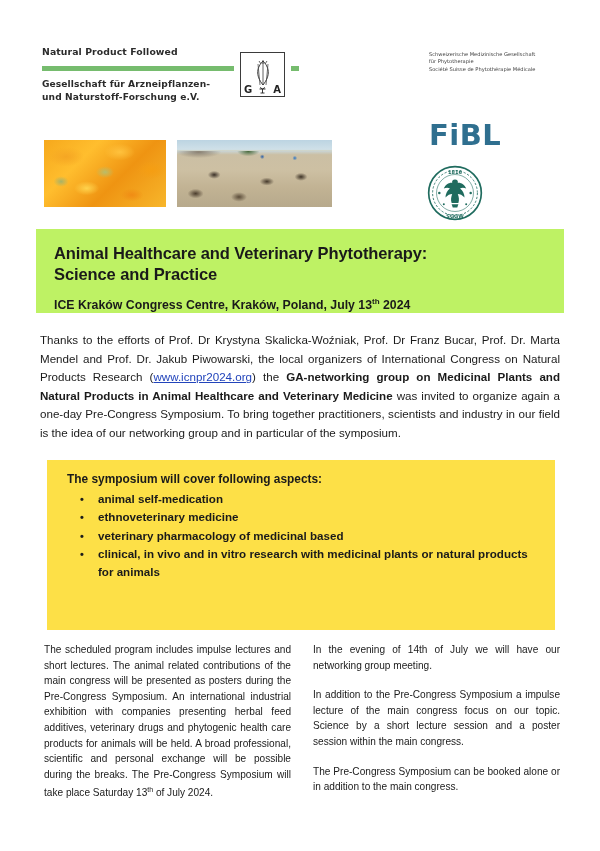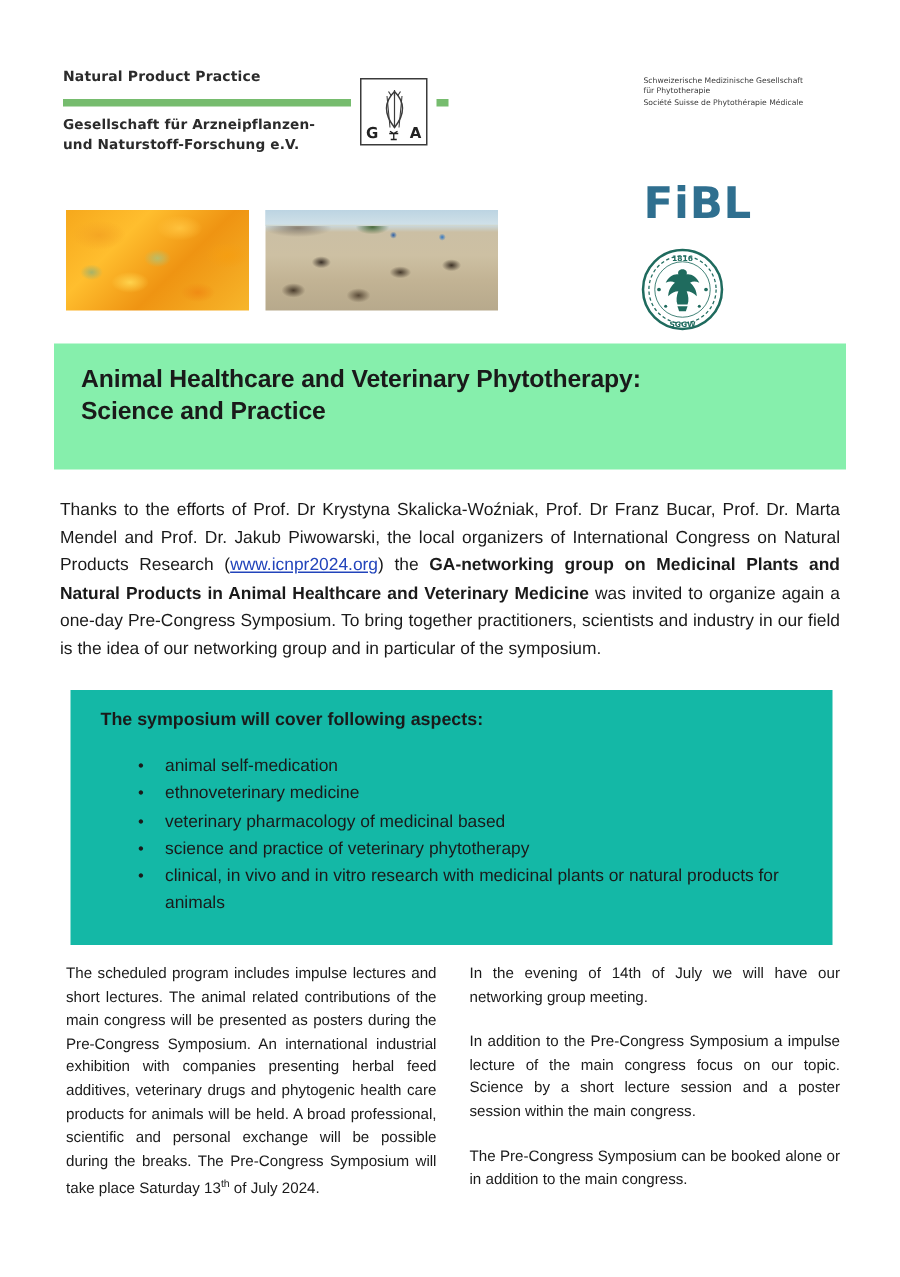--- a/index.html
+++ b/index.html
@@ -77,21 +77,21 @@
     font-family:"DejaVu Sans", sans-serif; font-size:5.1px; line-height:7.4px; color:#3b3b3b;
   }
   .fibl { position:absolute; left:429px; top:118px;
     font-family:"DejaVu Sans", sans-serif; font-weight:bold; font-size:29px;
     color:#2f6f8f; letter-spacing:.5px;text-align:center; }
   .sggw { position:absolute; left:427px; top:165px; width:56px; height:56px; }
 
   
   .banner {
     position:absolute; left:36px; top:229px; width:528px; height:84px;
-    background:#86efac; padding:14px 18px 0 18px;
+    background:#bef264; padding:14px 18px 0 18px;
   }
   .banner h1 {
     margin:0; font-size:16.5px; line-height:21px; font-weight:bold;
     color:#1a1a1a; letter-spacing:-.1px;
   }
   .banner .subtitle {
     margin-top:12px; font-size:12.3px; font-weight:bold; color:#1a1a1a;
   }
   .banner .subtitle sup { font-size:8px; vertical-align:super; }
 
@@ -99,24 +99,24 @@
   .intro {
     position:absolute; left:40px; top:331px; width:520px;
     font-size:11.6px; line-height:18.6px; text-align:justify; color:#1a1a1a;
   }
   .intro b { font-weight:bold; }
   .intro a { color:#2244bb; text-decoration:underline; }
 
   
   .aspects {
     position:absolute; left:47px; top:460px; width:508px; height:170px;
-    background:#14b8a6; padding:12px 16px 10px 20px;
+    background:#fde047; padding:12px 16px 10px 20px;
   }
   .aspects h2 { margin:0 0 2px 0; font-size:11.9px; font-weight:bold; color:#1a1a1a; }
-  .aspects ul { margin:16px; padding:0; list-style:none; }
+  .aspects ul { margin:4px; padding:0; list-style:none;font-weight:bold; }
   .aspects li {
     position:relative; padding-left:27px;
     font-size:11.6px; line-height:18.3px; color:#1a1a1a;
   }
   .aspects li::before {
     content:"•"; position:absolute; left:9px; top:0; font-size:11px; color:#1a1a1a;
   }
 
   
   .cols { position:absolute; left:44px; top:642px; width:516px; display:flex; gap:22px; }
@@ -129,21 +129,21 @@
   .col sup { font-size:7px; vertical-align:super; }
 </style>
 </head>
 <body>
 
 <div class="page">
 
   <div class="header">
 
     <div class="ga-logo">
-      <div class="ga-text-top">Natural Product Practice</div>
+      <div class="ga-text-top">Natural Product Followed</div>
       <div class="ga-rule-wrap">
         <div class="ga-rule"></div>
         <div class="ga-rule-dot"></div>
         <div class="ga-mark">
           <svg class="bulb" width="30" height="30" viewBox="0 0 30 30">
             <path d="M15 3 C9 9, 7 17, 15 27 C23 17, 21 9, 15 3 Z" fill="none" stroke="#3b3b3b" stroke-width="1"></path>
             <path d="M15 4 L15 27" stroke="#3b3b3b" stroke-width=".8"></path>
             <path d="M10 6 L12 27 M20 6 L18 27" stroke="#3b3b3b" stroke-width=".7" fill="none"></path>
             <path d="M11 3 L13 6 M15 2 L15 6 M19 3 L17 6" stroke="#3b3b3b" stroke-width=".8"></path>
           </svg>
@@ -188,31 +188,31 @@
         <circle cx="70" cy="70" r="1.8"></circle>
       </g>
     </svg>
   </div>
 
   <div class="banner">
     <h1>
       <span>Animal Healthcare and Veterinary Phytotherapy:</span><br>
       <span>Science and Practice</span>
     </h1>
+    <div class="subtitle"><span>ICE Kraków Congress Centre, Kraków, Poland, July 13</span><sup>th</sup><span> 2024</span></div>
   </div>
 
   <div class="intro"><span>Thanks to the efforts of Prof. Dr Krystyna Skalicka-Woźniak, Prof. Dr Franz Bucar, Prof. Dr. Marta Mendel and Prof. Dr. Jakub Piwowarski, the local organizers of International Congress on Natural Products Research (</span><a href="#">www.icnpr2024.org</a><span>) the </span><b>GA-networking group on Medicinal Plants and Natural Products in Animal Healthcare and Veterinary Medicine</b><span> was invited to organize again a one-day Pre-Congress Symposium. To bring together practitioners, scientists and industry in our field is the idea of our networking group and in particular of the symposium.</span></div>
 
   <div class="aspects">
     <h2>The symposium will cover following aspects:</h2>
     <ul>
       <li>animal self-medication</li>
       <li>ethnoveterinary medicine</li>
       <li>veterinary pharmacology of medicinal based</li>
-      <li>science and practice of veterinary phytotherapy</li>
       <li>clinical, in vivo and in vitro research with medicinal plants or natural products for animals</li>
     </ul>
   </div>
 
   <div class="cols">
     <div class="col">
       <p><span>The scheduled program includes impulse lectures and short lectures. The animal related contributions of the main congress will be presented as posters during the Pre-Congress Symposium. An international industrial exhibition with companies presenting herbal feed additives, veterinary drugs and phytogenic health care products for animals will be held. A broad professional, scientific and personal exchange will be possible during the breaks. The Pre-Congress Symposium will take place Saturday 13</span><sup>th</sup><span> of July 2024.</span></p>
     </div>
     <div class="col">
       <p>In the evening of 14th of July we will have our networking group meeting.</p>

